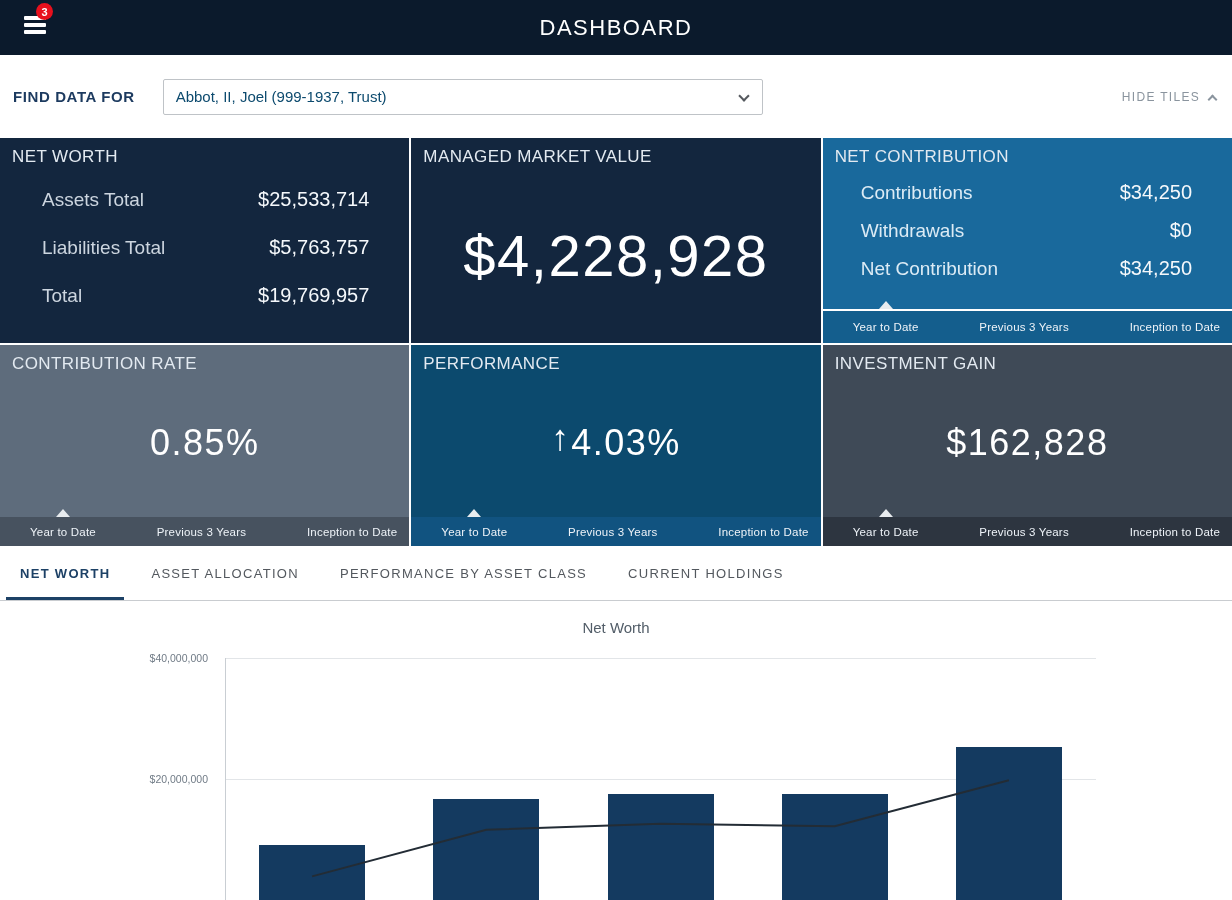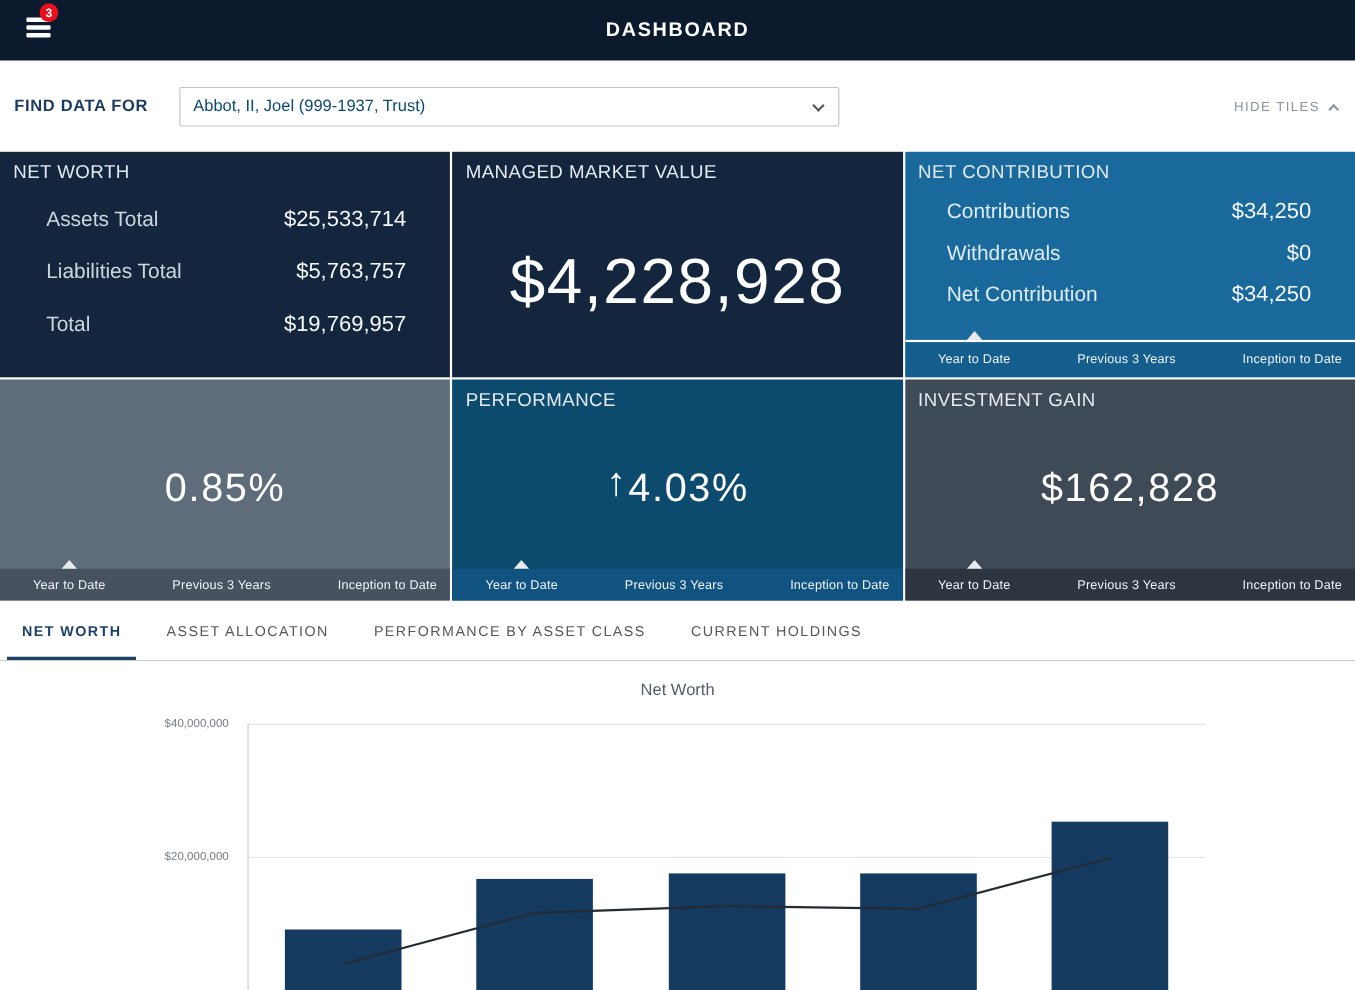--- a/index.html
+++ b/index.html
@@ -1,21 +1,21 @@
 <!DOCTYPE html>
 <html><head>
 <meta charset="utf-8">
 <style>
   *{box-sizing:border-box;margin:0;padding:0}
   html,body{width:1232px;height:900px;overflow:hidden;background:#fff;font-family:"Liberation Sans",sans-serif}
 
   
   .topbar{position:relative;height:55px;background:#0b1a2c}
   .topbar-title{position:absolute;inset:0;display:flex;align-items:center;justify-content:center;
-    color:#fff;font-size:18px;font-weight:bold;letter-spacing:1.5px}
+    color:#fff;font-size:22px;font-weight:normal;letter-spacing:1.5px}
   .burger{position:absolute;left:24px;top:16px;width:24px;cursor:pointer}
   .burger i{display:block;width:22px;height:3.5px;background:#fff;margin-bottom:3.5px;border-radius:1px}
   .badge{position:absolute;left:36px;top:3px;width:17px;height:17px;border-radius:50%;background:#e8101d;
     color:#fff;font-size:11px;font-weight:bold;display:flex;align-items:center;justify-content:center}
 
   
   .finder{height:83px;display:flex;align-items:center;padding:0 16px 0 13px;background:#fff}
   .finder-label{color:#1c3a5f;font-size:15px;font-weight:bold;letter-spacing:.6px;margin-right:28px;white-space:nowrap}
   .select{position:relative;width:600px;height:36px;border:1px solid #bfc3c7;border-radius:2px;background:#fff;
     display:flex;align-items:center;padding:0 34px 0 12px;font-size:15px;color:#0c4a6e;cursor:pointer}
@@ -147,20 +147,21 @@
     </div>
     <div class="strip row1-strip">
       <span class="notch"></span>
       <span class="ptab">Year to Date</span>
       <span class="ptab">Previous 3 Years</span>
       <span class="ptab">Inception to Date</span>
     </div>
   </div>
 
   <div class="tile t-cr row2">
+    <div class="tile-title">CONTRIBUTION RATE</div>
     <div class="big-center">
       <span class="big">0.85%</span>
     </div>
     <div class="strip">
       <span class="notch"></span>
       <span class="ptab">Year to Date</span>
       <span class="ptab">Previous 3 Years</span>
       <span class="ptab">Inception to Date</span>
     </div>
   </div>

